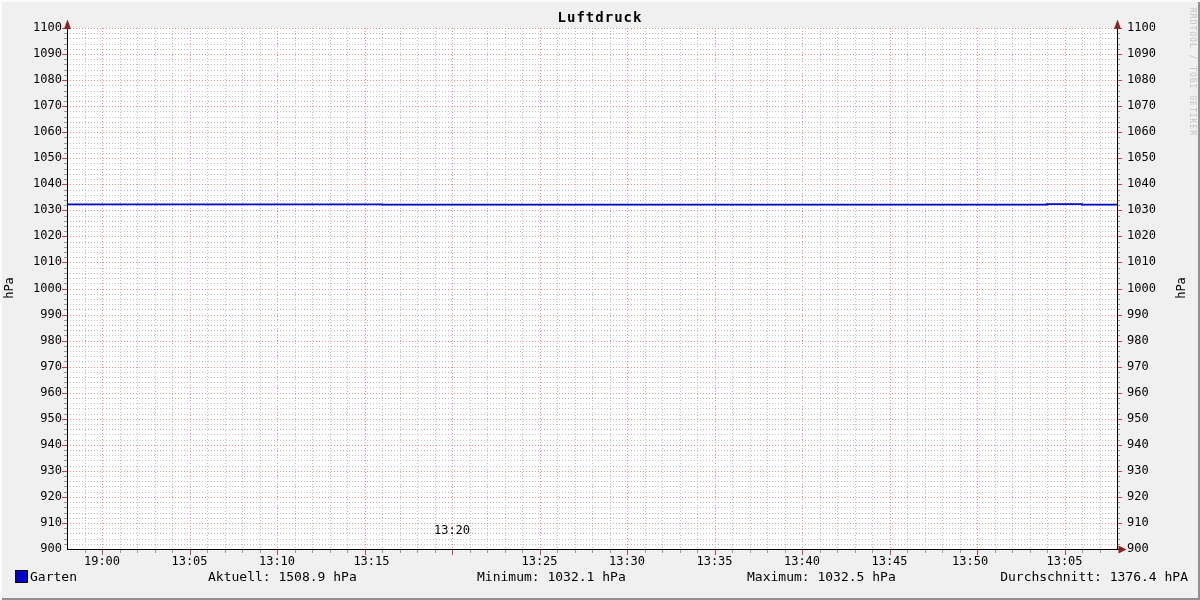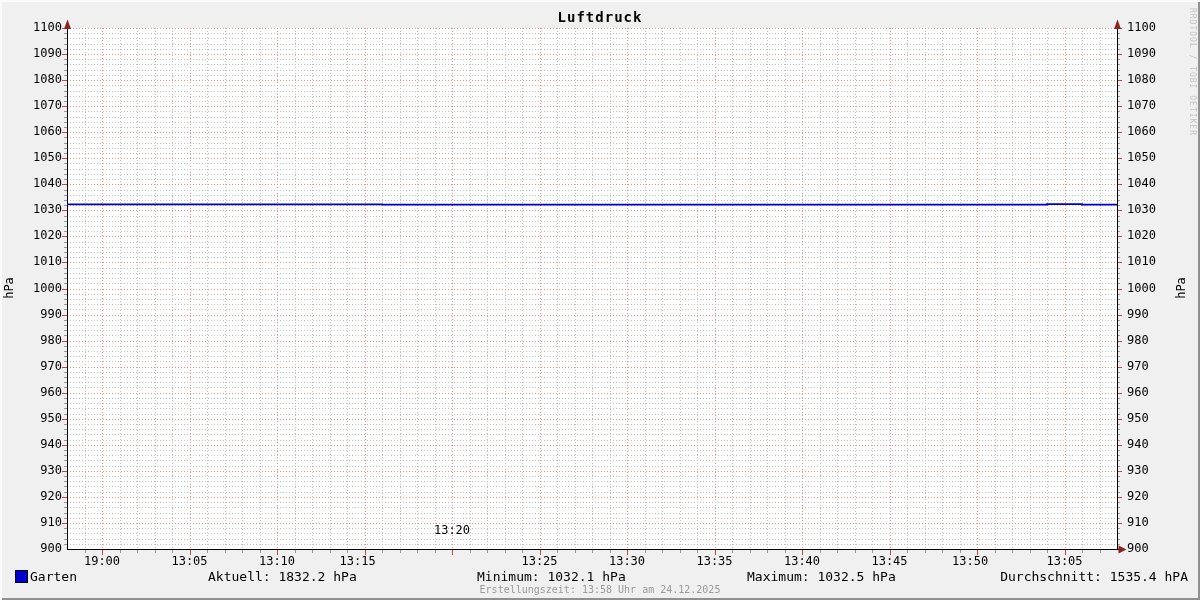--- a/index.html
+++ b/index.html
@@ -449,25 +449,24 @@
       <polygon points="1114,29 1121,29 1117.5,19.5" fill="#8b2323"></polygon>
       <polygon points="1118.5,545.5 1118.5,553.5 1126.5,549.5" fill="#8b2323"></polygon>
       <polyline points="67,204.35850000000013 382,204.35850000000013 382,204.61899999999986 1047,204.61899999999986 1047,204.0979999999998 1082,204.0979999999998 1082,204.61899999999986 1117,204.61899999999986" fill="none" stroke="#0000cc" stroke-width="1.8"></polyline>
     </svg>
   <div class="title">Luftdruck</div>
   <div class="vlabel" style="left:-2px;top:281px">hPa</div>
   <div class="vlabel" style="left:1170px;top:281px">hPa</div>
   <div class="watermark">RRDTOOL / TOBI OETIKER</div>
   <span class="swatch" style="background: rgb(0, 0, 204);"></span>
   <div class="legend-item" style="left:30px">Garten</div>
-  <div class="legend-item" style="left:208px">Aktuell: 1832.2 hPa</div>
+  <div class="legend-item" style="left:208px">Aktuell: 1508.9 hPa</div>
   <div class="legend-item" style="left:477px">Minimum: 1032.1 hPa</div>
   <div class="legend-item" style="left:747px">Maximum: 1032.5 hPa</div>
-  <div class="legend-item" style="right:12px">Durchschnitt: 1535.4 hPA</div>
-  <div class="footer">Erstellungszeit: 13:58 Uhr am 24.12.2025</div>
+  <div class="legend-item" style="right:12px">Durchschnitt: 1376.4 hPA</div>
 <div class="lbl" style="left: 20px; top: 542px; width: 42px; text-align: right;">900</div>
     <div class="lbl" style="left: 1127px; top: 542px; width: 42px;">900</div>
     <div class="lbl" style="left: 20px; top: 515.95px; width: 42px; text-align: right;">910</div>
     <div class="lbl" style="left: 1127px; top: 515.95px; width: 42px;">910</div>
     <div class="lbl" style="left: 20px; top: 489.9px; width: 42px; text-align: right;">920</div>
     <div class="lbl" style="left: 1127px; top: 489.9px; width: 42px;">920</div>
     <div class="lbl" style="left: 20px; top: 463.85px; width: 42px; text-align: right;">930</div>
     <div class="lbl" style="left: 1127px; top: 463.85px; width: 42px;">930</div>
     <div class="lbl" style="left: 20px; top: 437.8px; width: 42px; text-align: right;">940</div>
     <div class="lbl" style="left: 1127px; top: 437.8px; width: 42px;">940</div>
@@ -499,21 +498,21 @@
     <div class="lbl" style="left: 1127px; top: 99.15px; width: 42px;">1070</div>
     <div class="lbl" style="left: 20px; top: 73.1px; width: 42px; text-align: right;">1080</div>
     <div class="lbl" style="left: 1127px; top: 73.1px; width: 42px;">1080</div>
     <div class="lbl" style="left: 20px; top: 47.05px; width: 42px; text-align: right;">1090</div>
     <div class="lbl" style="left: 1127px; top: 47.05px; width: 42px;">1090</div>
     <div class="lbl" style="left: 20px; top: 21px; width: 42px; text-align: right;">1100</div>
     <div class="lbl" style="left: 1127px; top: 21px; width: 42px;">1100</div>
     <div class="lbl" style="left: 77px; top: 555px; width: 50px; text-align: center;">19:00</div>
     <div class="lbl" style="left: 164.5px; top: 555px; width: 50px; text-align: center;">13:05</div>
     <div class="lbl" style="left: 252px; top: 555px; width: 50px; text-align: center;">13:10</div>
-    <div class="lbl" style="left: 339.5px; top: 555px; width: 50px; text-align: left;">13:15</div>
+    <div class="lbl" style="left: 339.5px; top: 555px; width: 50px; text-align: right;">13:15</div>
     <div class="lbl" style="left: 427px; top: 524px; width: 50px; text-align: center;">13:20</div>
     <div class="lbl" style="left: 514.5px; top: 555px; width: 50px; text-align: center;">13:25</div>
     <div class="lbl" style="left: 602px; top: 555px; width: 50px; text-align: center;">13:30</div>
     <div class="lbl" style="left: 689.5px; top: 555px; width: 50px; text-align: center;">13:35</div>
     <div class="lbl" style="left: 777px; top: 555px; width: 50px; text-align: center;">13:40</div>
     <div class="lbl" style="left: 864.5px; top: 555px; width: 50px; text-align: center;">13:45</div>
     <div class="lbl" style="left: 952px; top: 555px; width: 50px; text-align: left;">13:50</div>
     <div class="lbl" style="left: 1039.5px; top: 555px; width: 50px; text-align: center;">13:05</div>
   </div>
 

